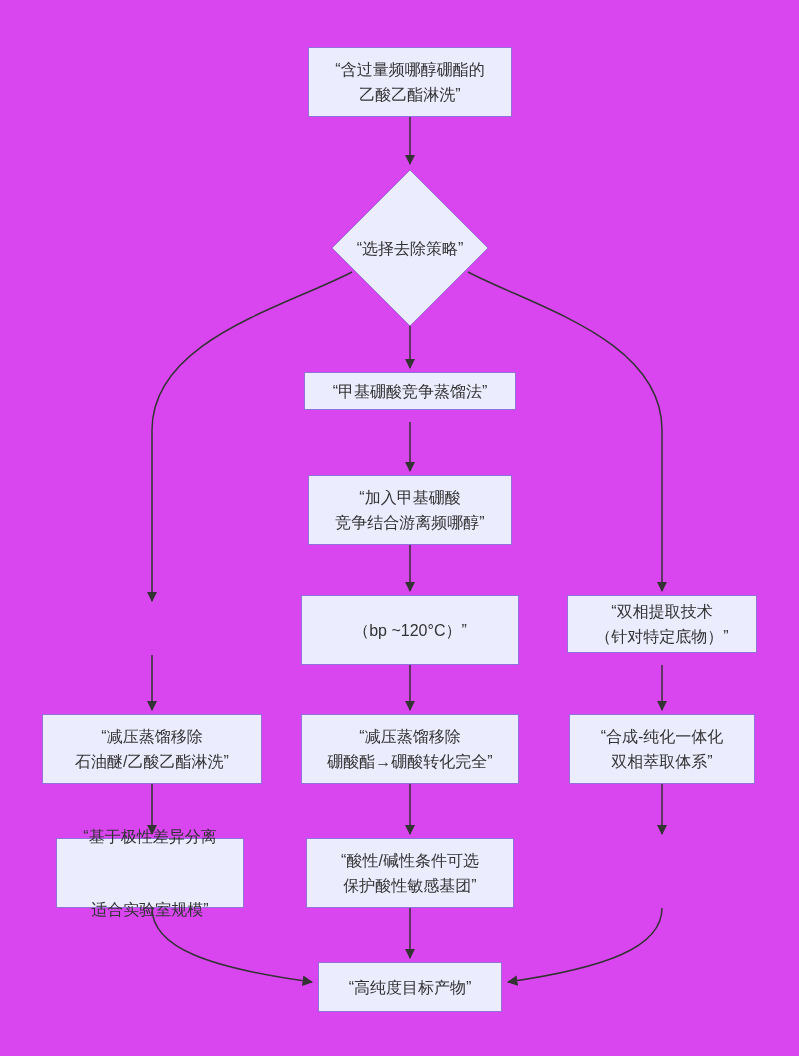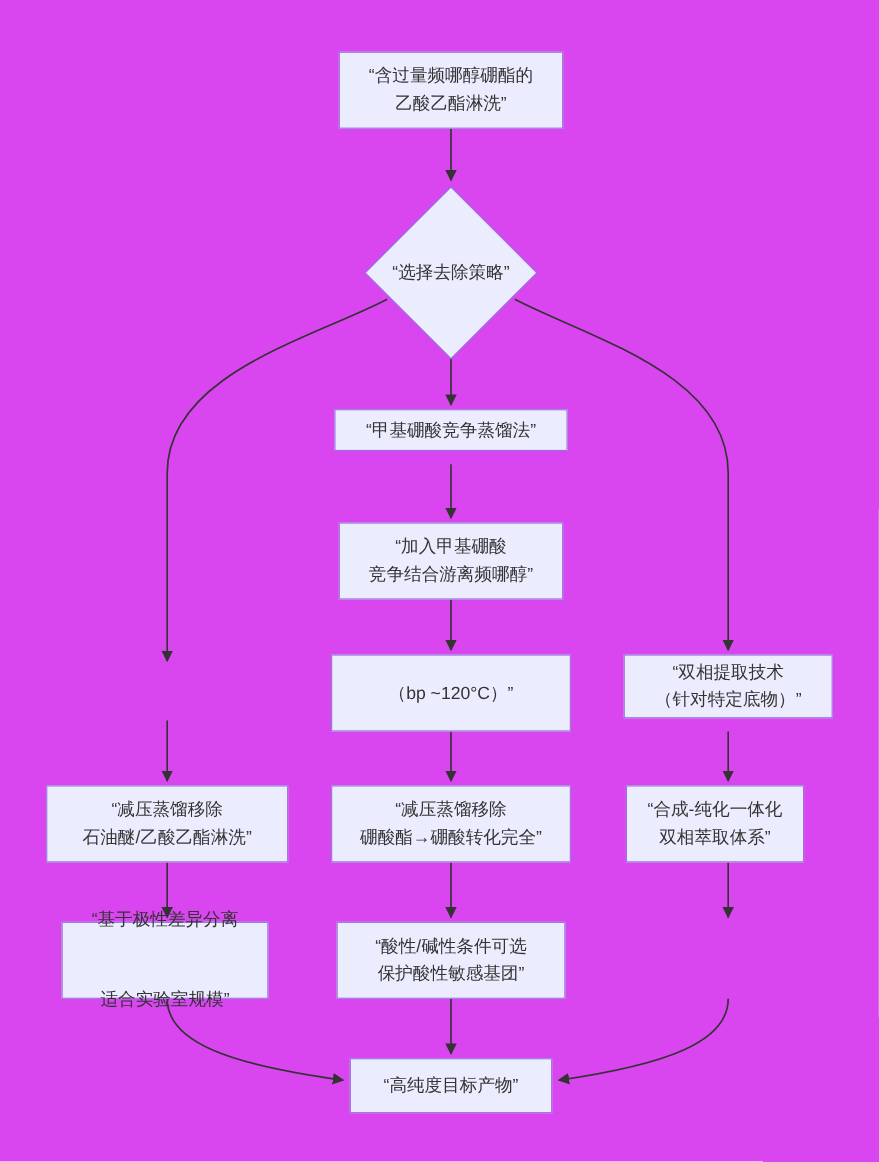--- a/index.html
+++ b/index.html
@@ -120,21 +120,21 @@
   <div class="node" style="left:56px; top:838px; width:188px; height:70px;gap:48px;">
     <span>“基于极性差异分离</span>
     <span>适合实验室规模”</span>
   </div>
 
   <div class="node" style="left:567px; top:595px; width:190px; height:58px;">
     <span>“双相提取技术</span>
     <span>（针对特定底物）”</span>
   </div>
 
-  <div class="node" style="left:569px; top:714px; width:162px; height:70px;">
+  <div class="node" style="left:569px; top:714px; width:186px; height:70px;">
     <span>“合成-纯化一体化</span>
     <span>双相萃取体系”</span>
   </div>
 
 
   <div class="node" style="left:318px; top:962px; width:184px; height:50px;">
     <span>“高纯度目标产物”</span>
   </div>
 
 </div>

